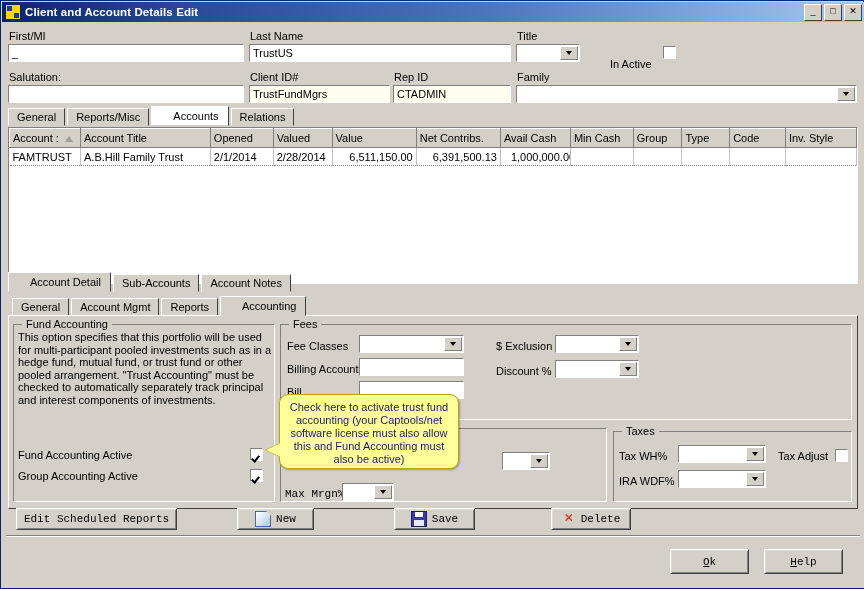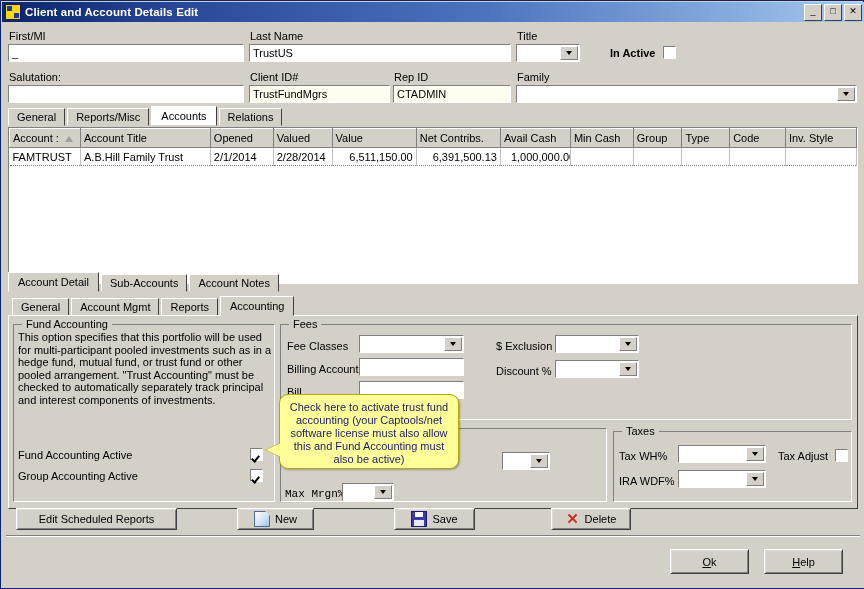--- a/index.html
+++ b/index.html
@@ -194,21 +194,21 @@
     padding: 2px 8px 2px 8px;
     font-size: 11px;
     margin-right: 2px;
     position: relative;
     white-space: nowrap;
     cursor: default;
   }
   .tab.sel {
     background: #d4d0c8;
     border-color: #ffffff #404040 #d4d0c8 #ffffff;
-    padding: 3px 9px 3px 9px;
+    padding: 3px 9px 3px 21px;
     z-index: 3;
     font-weight: normal;
   }
   .tab-body {
     position: absolute;
     box-sizing: border-box;
     background: #d4d0c8;
     border: 1px solid;
     border-color: #ffffff #404040 #404040 #ffffff;
   }
@@ -282,21 +282,21 @@
     color: #000;
   }
 
   
   .btn {
     position: absolute;
     box-sizing: border-box;
     background: #d4d0c8;
     border: 1px solid;
     border-color: #ffffff #404040 #404040 #ffffff;
-    font-family: Liberation Sans, sans-serif;
+    font-family: Liberation Mono, monospace;
     font-size: 11px;
     color: #000;
     display: flex;
     align-items: center;
     justify-content: center;
     gap: 5px;
     cursor: default;
     box-shadow: inset 1px 1px 0 #dfdcd6, inset -1px -1px 0 #808080;
   }
   .btn .bicon {
@@ -411,21 +411,21 @@
 
       <div class="lbl" style="left:392px; top:49px;">Rep ID</div>
       <div class="field ro" style="left:391px; top:63px; width:118px; height:18px;">CTADMIN</div>
 
       <div class="lbl" style="left:515px; top:8px;">Title</div>
       <div class="combo" style="left:514px; top:22px; width:64px; height:18px;">
         <div class="ctext"></div>
         <div class="carrow"></div>
       </div>
 
-      <div class="lbl" style="left:608px; top:25px;font-weight:bold;">In Active</div>
+      <div class="lbl" style="left:608px; top:36px;">In Active</div>
       <div class="chk" style="left:661px; top:24px;"></div>
 
       <div class="lbl" style="left:515px; top:49px;">Family</div>
       <div class="combo" style="left:514px; top:63px; width:341px; height:18px;">
         <div class="ctext"></div>
         <div class="carrow"></div>
       </div>
 
       <div class="tabstrip" style="left:6px; top:84px;">
         <div class="tab"><span>General</span></div>

